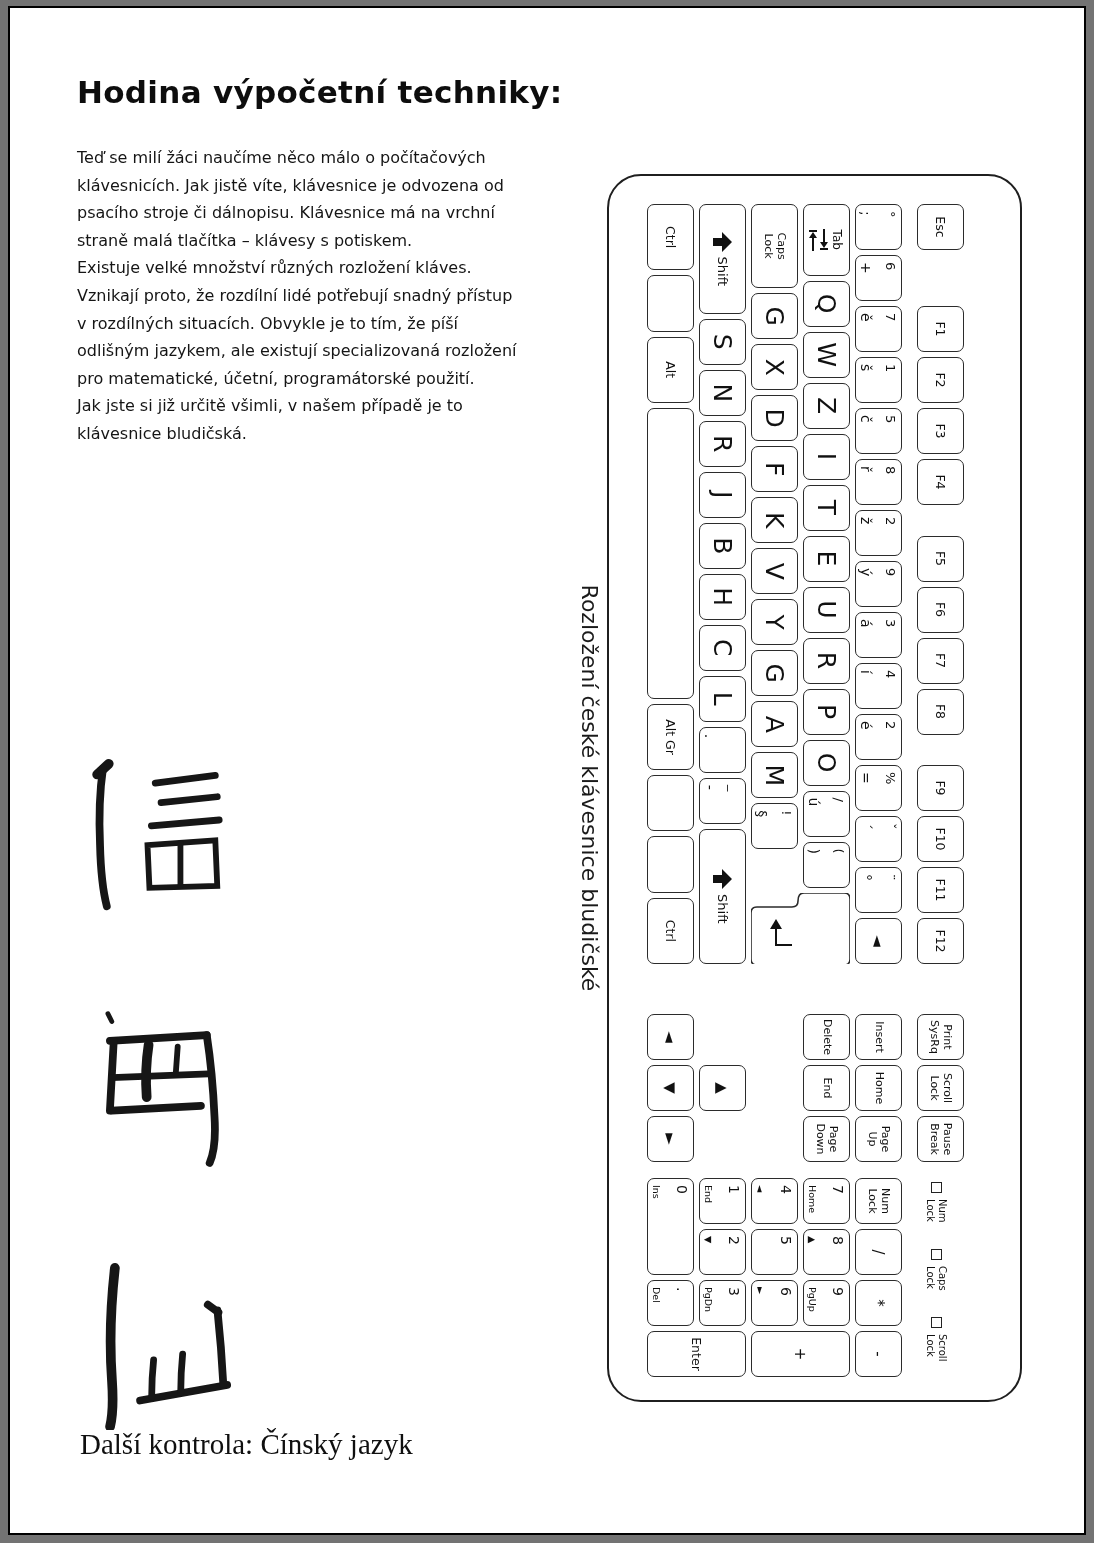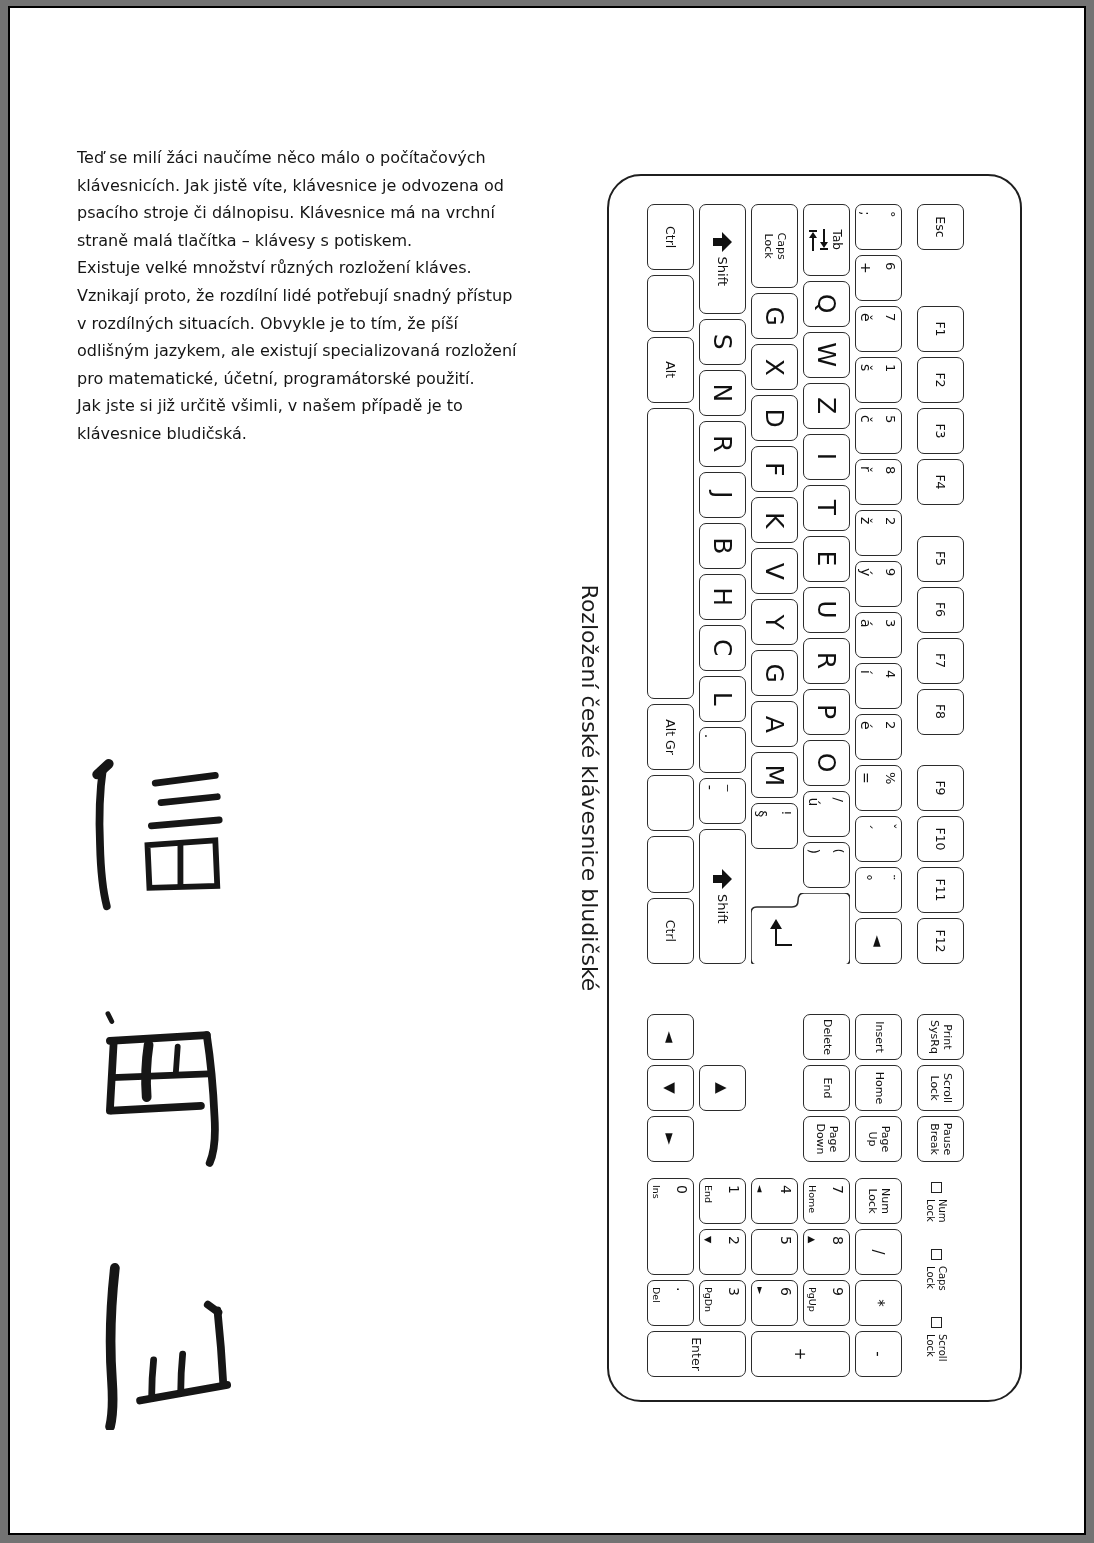--- a/index.html
+++ b/index.html
@@ -36,20 +36,21 @@
   .led{position:absolute;display:flex;align-items:center;gap:6px;}
   .led .sq{width:9px;height:9px;border:1.5px solid #222;display:inline-block;background:#fff;}
   .led .lbl{font-size:10px;line-height:1.15;white-space:pre-line;color:#111;}
   svg{display:block;}
 </style>
 </head>
 <body>
 
 <div class="page">
 
+  <div class="title">Hodina výpočetní techniky:</div>
 
   <div class="paragraph">Teď se milí žáci naučíme něco málo o počítačových
 klávesnicích. Jak jistě víte, klávesnice je odvozena od
 psacího stroje či dálnopisu. Klávesnice má na vrchní
 straně malá tlačítka – klávesy s potiskem.
 Existuje velké množství různých rozložení kláves.
 Vznikají proto, že rozdílní lidé potřebují snadný přístup
 v rozdílných situacích. Obvykle je to tím, že píší
 odlišným jazykem, ale existují specializovaná rozložení
 pro matematické, účetní, programátorské použití.
@@ -337,14 +338,15 @@
     <g stroke="#161616" fill="none" stroke-linecap="round">
       <path d="M34,18 Q27,80 31,135 Q33,165 29,182" stroke-width="10"></path>
       <path d="M60,155 Q100,148 150,139" stroke-width="8"></path>
       <path d="M74,113 Q72,132 72,151" stroke-width="7"></path>
       <path d="M104,107 Q102,127 102,147" stroke-width="7"></path>
       <path d="M130,56 L141,64" stroke-width="8"></path>
       <path d="M140,62 Q144,100 146,138" stroke-width="8"></path>
     </g>
   </svg>
 
+  <div class="footer-line">Další kontrola: Čínský jazyk</div>
 
 </div>
 
 </body></html>

